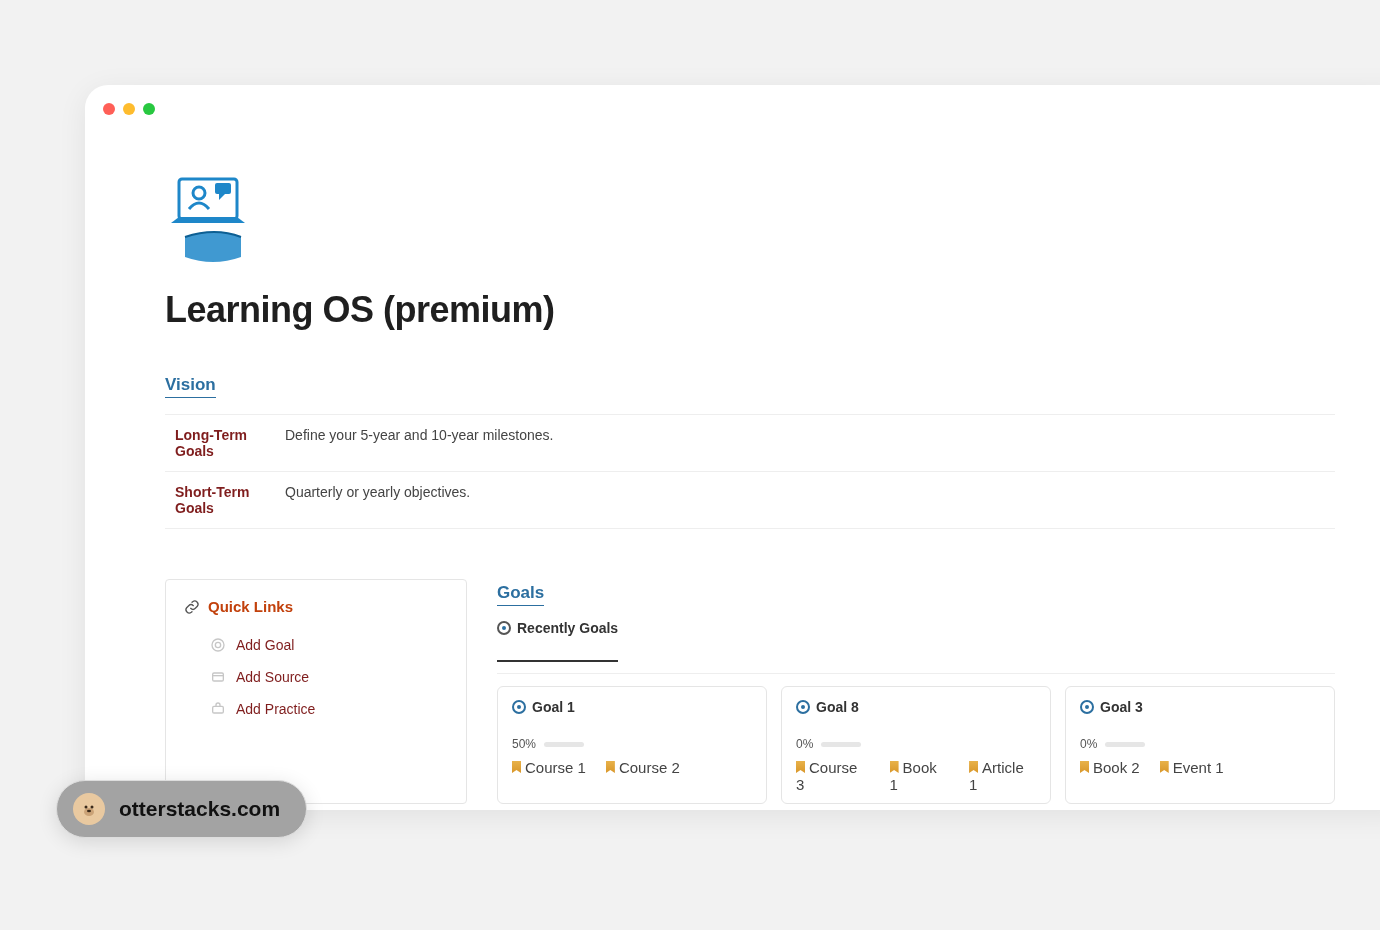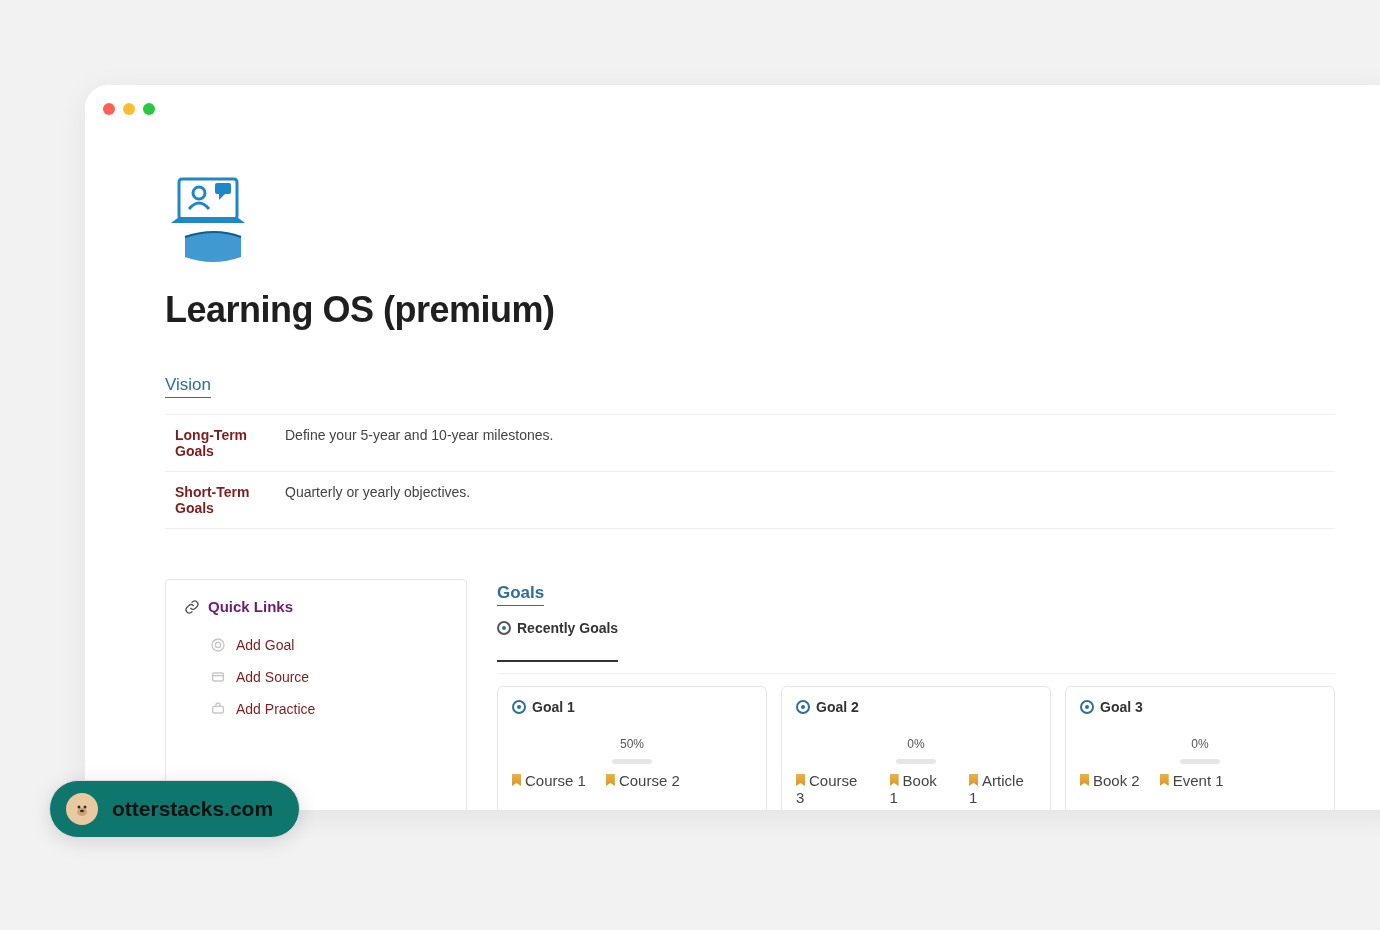--- a/index.html
+++ b/index.html
@@ -45,52 +45,52 @@
 .flip {
   width:94px; height:140px; background:#2c6fa0; border-radius:10px;
   display:flex; flex-direction:column; align-items:center; justify-content:center;
   position:relative; color:#fff;
 }
 .flip .num { font-size:46px; font-weight:700; font-family: "Arial Narrow", Arial, sans-serif; letter-spacing:-2px;}
 .flip .lbl { position:absolute; bottom:8px; font-size:9px; font-weight:700; letter-spacing:.5px; }
 .flip.left .lbl{left:10px;} .flip.right .lbl{right:10px; text-transform:uppercase;}
 
 .vision-wrap { flex:1; padding-top:4px;}
-.vision-title{color:#2c6fa0;font-weight:400;font-size:17px;border-bottom:1px solid #2c6fa0;display:inline-block;padding-bottom:2px;margin-bottom:16px;}
+.vision-title{color:#2c6fa0;font-weight:700;font-size:17px;border-bottom:1px solid #2c6fa0;display:inline-block;padding-bottom:2px;margin-bottom:16px;}
 .vision-table{width:100%; border-collapse:collapse; font-size:14px;}
 .vision-table td{padding:12px 10px; border-top:1px solid #eee; border-bottom:1px solid #eee; color:#444; vertical-align:top;}
 .vision-table td:first-child{width:110px;font-weight:600;color:#7f1d1d;}
 
 .row2{display:flex; gap:30px;}
 .quicklinks{
   width:302px; border:1px solid #e5e5e5; border-radius:4px; padding:18px 18px 14px;
 }
-.ql-head{display:flex;align-items:center;gap:8px;font-weight:600;font-size:15px;color:#701a75;margin-bottom:14px;}
+.ql-head{display:flex;align-items:center;gap:8px;font-weight:600;font-size:15px;color:#c2410c;margin-bottom:14px;}
 .ql-item{display:flex;align-items:center;gap:10px;padding:8px 0 8px 26px;color:#7f1d1d;font-size:14px;}
 .ql-item svg{opacity:.55}
 
 .goals{flex:1;padding-top:4px;}
 .goals-title{color:#2c6fa0;font-weight:600;font-size:17px;border-bottom:1px solid #2c6fa0;display:inline-block;padding-bottom:2px;margin-bottom:14px;}
 .tab{display:inline-flex;align-items:center;gap:6px;font-weight:600;font-size:14px;color:#333;padding-bottom:24px;border-bottom:2px solid #333;margin-bottom:12px;}
 .tab-line{border-top:1px solid #eee; margin-top:-1px; margin-bottom:12px;}
 
 .cards{display:flex;gap:14px;}
 .card{flex:1;border:1px solid #e5e5e5;border-radius:6px;padding:12px 14px 10px;min-width:0;}
 .card-head{display:flex;align-items:center;gap:6px;font-weight:600;font-size:14px;color:#333;margin-bottom:22px;}
 .target-ico{width:14px;height:14px;border:2px solid #2c6fa0;border-radius:50%;position:relative;display:inline-block;}
 .target-ico::after{content:"";position:absolute;inset:3px;border:2px solid #2c6fa0;border-radius:50%;}
-.progress-row{display:flex;align-items:center;gap:8px;font-size:12px;color:#555;margin-bottom:8px;flex-direction:column;}
+.progress-row{display:flex;align-items:center;gap:8px;font-size:12px;color:#555;margin-bottom:8px;}
 .bar{width:40px;height:5px;background:#e6e6e6;border-radius:3px;overflow:hidden;}
 .bar .fill{height:100%;background:#2c6fa0;}
 .tags{display:flex;gap:20px;font-size:15px;color:#444;flex-wrap:nowrap;overflow:hidden;}
 .bm{width:9px;height:12px;background:linear-gradient(#e8b24a,#d9972a);clip-path:polygon(0 0,100% 0,100% 100%,50% 75%,0 100%);display:inline-block;margin-right:4px;flex:none;}
 
 .brand-pill{
-  position:absolute; left:49px; bottom:92px;
-  background:#0f766e; border:1px solid #ddd; border-radius:40px;
+  position:absolute; left:56px; bottom:92px;
+  background:#a3a3a3; border:1px solid #ddd; border-radius:40px;
   padding:12px 26px 12px 16px; display:flex; align-items:center; gap:14px;
   box-shadow:0 4px 20px rgba(0,0,0,.12);
   font-weight:700; font-size:21px; color:#111;
 }
 .otter{width:32px;height:32px;border-radius:50%;background:#e9c9a0;display:flex;align-items:center;justify-content:center;}
 .otter svg{display:block}
 </style>
 </head>
 <body>
 
@@ -187,21 +187,21 @@
                 <span class="bar"><span class="fill" style="width:50%"></span></span>
               </div>
             <div class="tags">
               <span><span class="bm"></span><span>Course 1</span></span>
               <span><span class="bm"></span><span>Course 2</span></span>
             </div>
           </div>
           <div class="card">
             <div class="card-head">
                 <span class="target-ico"></span>
-                <span>Goal 2</span>
+                <span>Goal 8</span>
               </div>
             <div class="progress-row">
                 <span>0%</span>
                 <span class="bar"><span class="fill" style="width:0%"></span></span>
               </div>
             <div class="tags">
               <span><span class="bm"></span><span>Course 3</span></span>
               <span><span class="bm"></span><span>Book 1</span></span>
               <span><span class="bm"></span><span>Article 1</span></span>
             </div>

